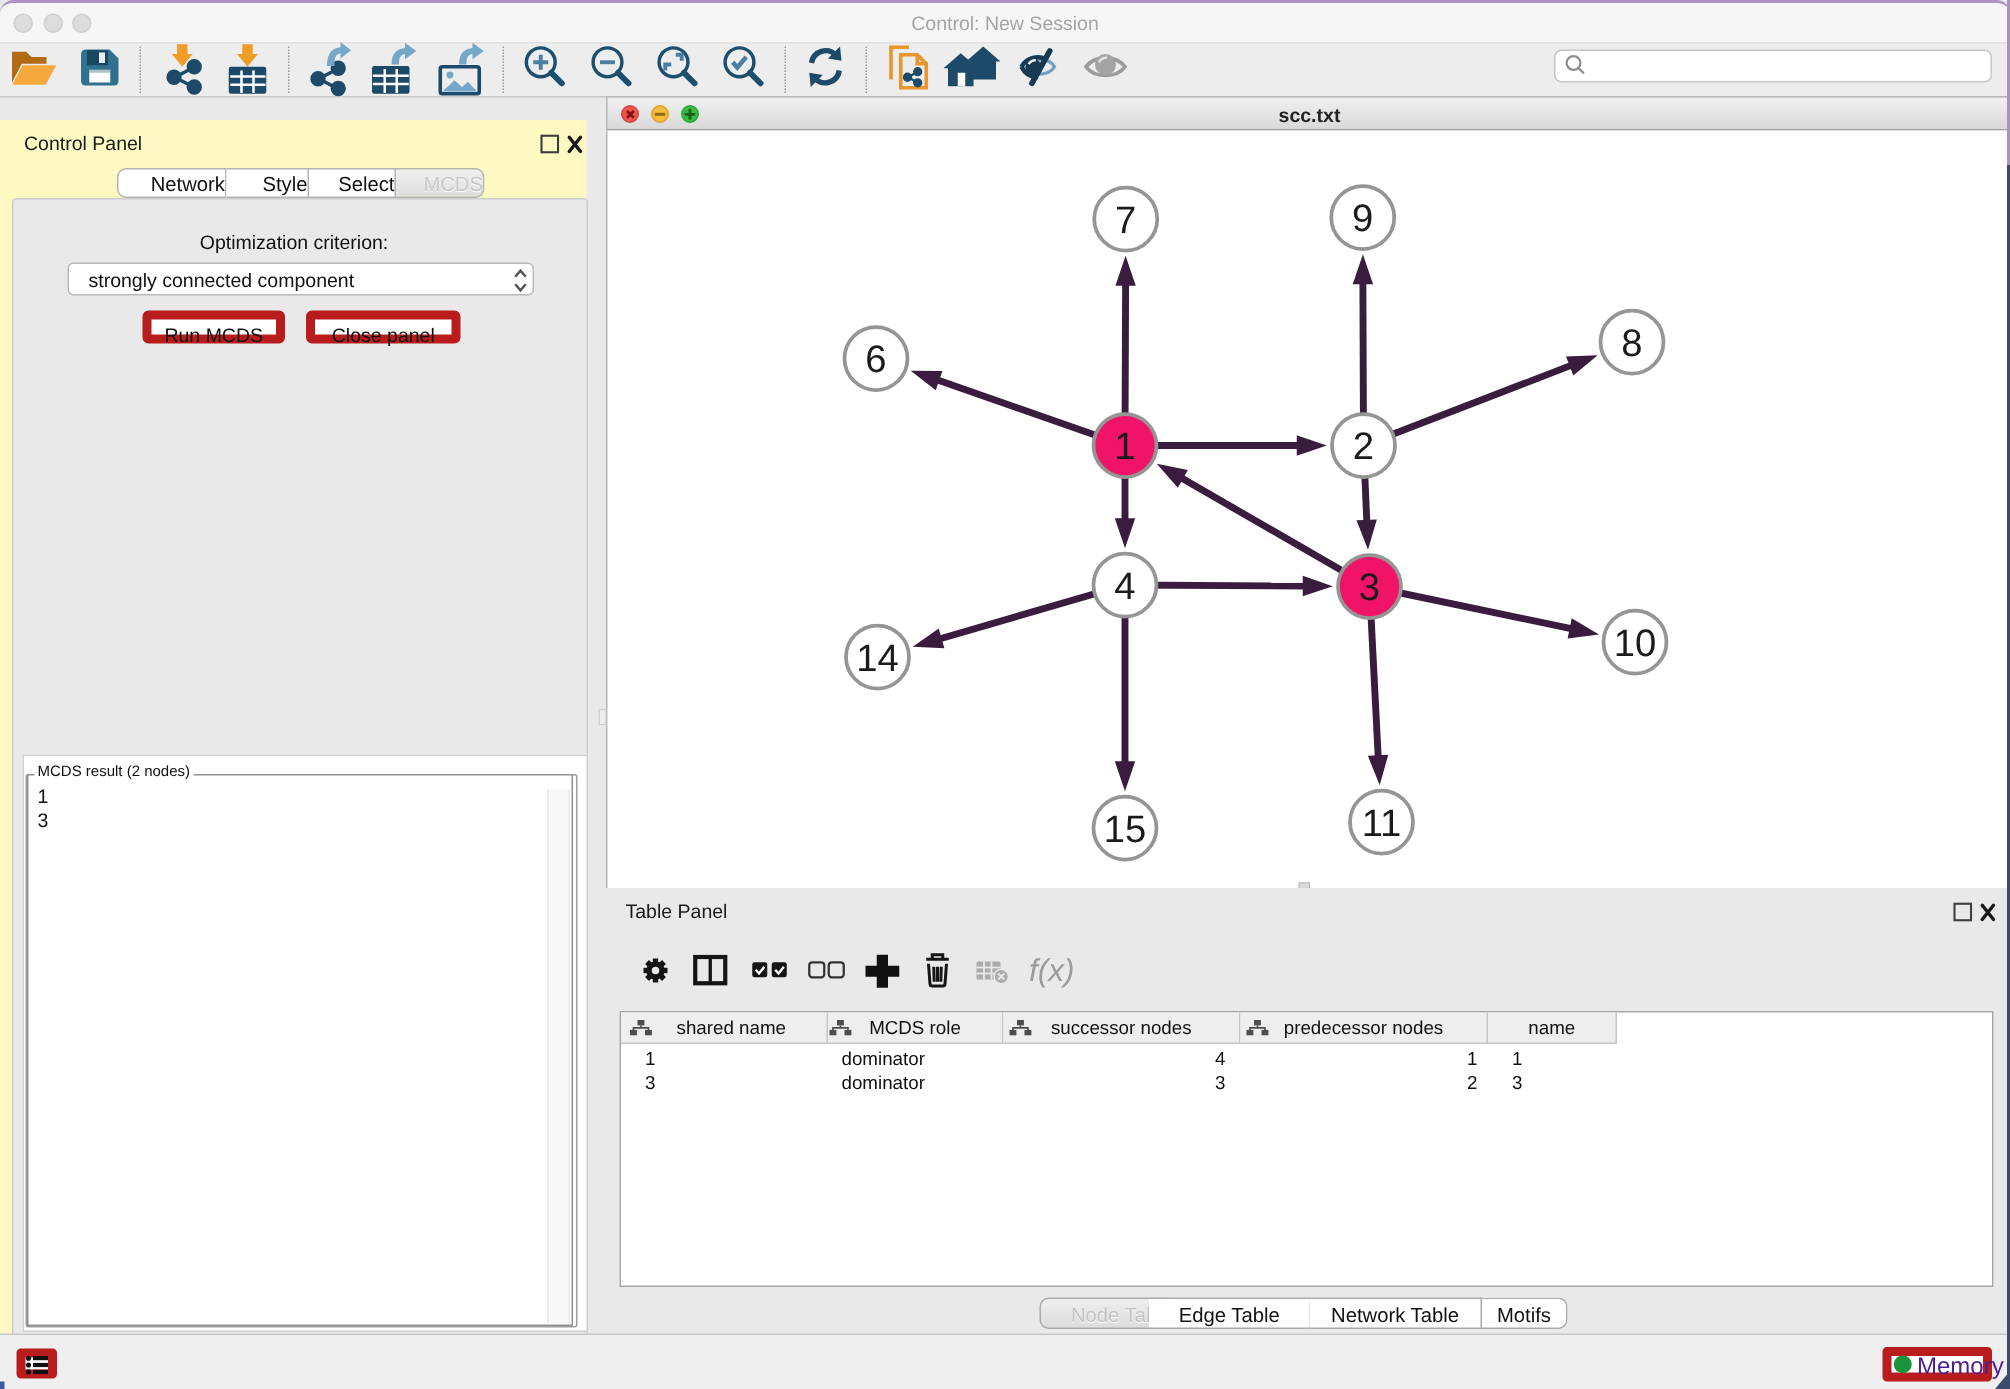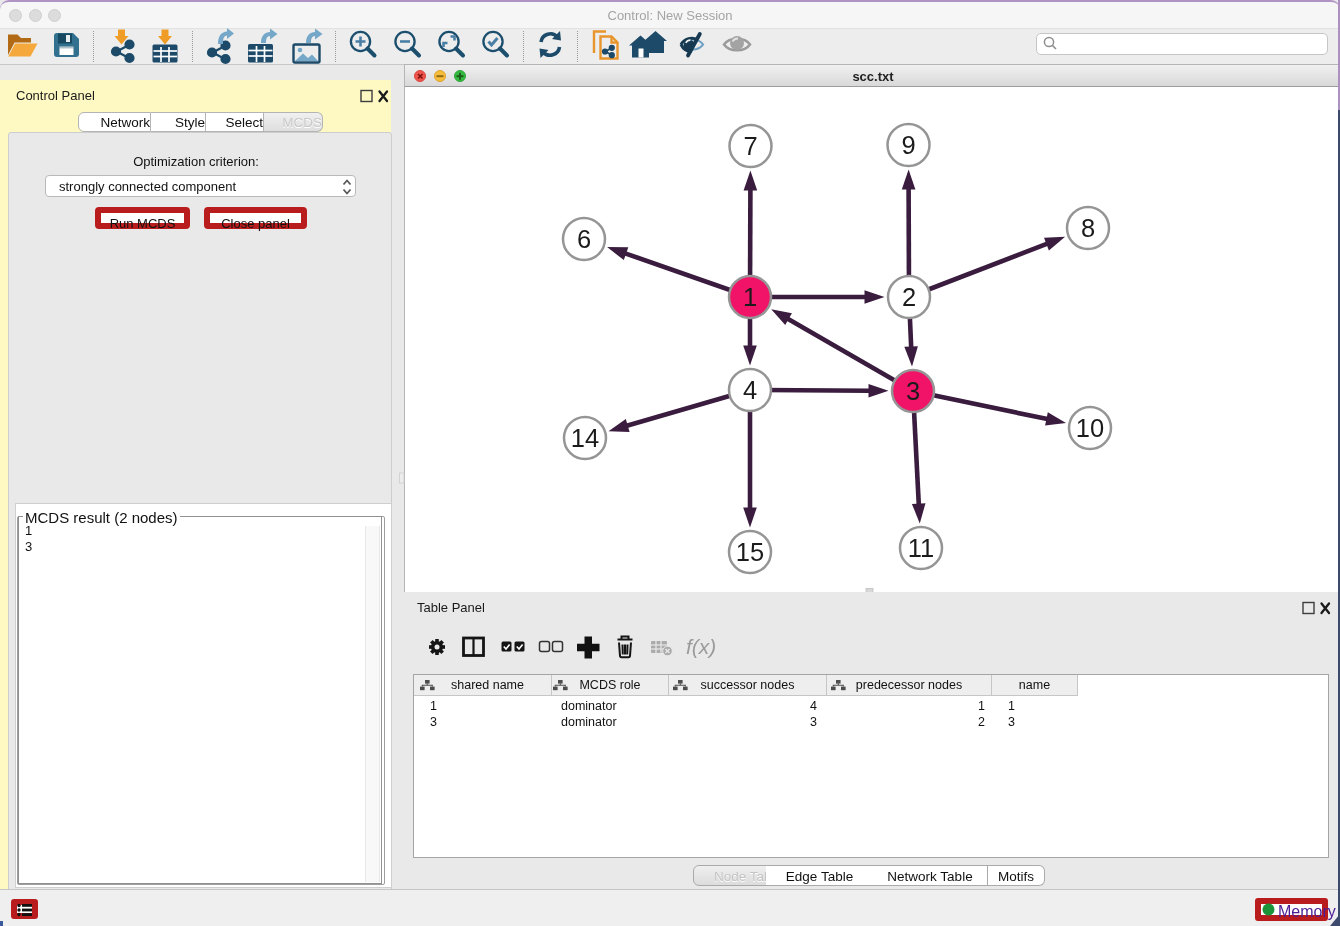--- a/index.html
+++ b/index.html
@@ -29,21 +29,21 @@
   
   .btn{position:absolute;background:#fff;border:6px solid #b91c1c;border-radius:4px;
        font-size:13px;color:#111;text-align:center;box-sizing:border-box;}
   #optsel{left:36px;top:42px;width:311px;height:22px;background:#fff;
      border:1px solid #b9b9b9;border-radius:4px;box-sizing:border-box;}
   #mcdspanel{position:absolute;left:6px;top:370px;width:377px;height:385px;background:#fff;
      border:1px solid #cfcfcf;box-sizing:border-box;}
   #mcdsborder{position:absolute;left:7.5px;top:383px;width:368px;height:369px;
      border:1px solid #9e9e9e;border-radius:2px;box-sizing:border-box;}
   #mcdslabel{position:absolute;left:14px;top:376px;background:#fff;padding:0 2px;
-     font-size:15px;color:#111;z-index:3;}
+     font-size:10px;color:#111;z-index:3;}
   #mcdsbox{position:absolute;left:9px;top:382.5px;width:364px;height:368px;background:#fff;
      border:1px solid #919191;box-sizing:border-box;font-size:13px;color:#111;z-index:2;}
   #mcdsbox .sb{position:absolute;right:1.5px;top:9px;width:13px;height:356px;background:#f8f8f8;
      border-left:1px solid #e7e7e7;border-right:1px solid #e7e7e7;}
   
   #netwin{left:404px;top:64px;width:936px;height:528px;}
   #nettitle{position:absolute;left:0;top:0;width:936px;height:23px;
     background:linear-gradient(#f0f0f0,#d9d9d9);border:1px solid #b5b5b5;
     border-bottom:1px solid #9c9c9c;box-sizing:border-box;font-weight:bold;}
   .tl2{position:absolute;top:4.5px;width:12px;height:12px;border-radius:50%;box-sizing:border-box;}

